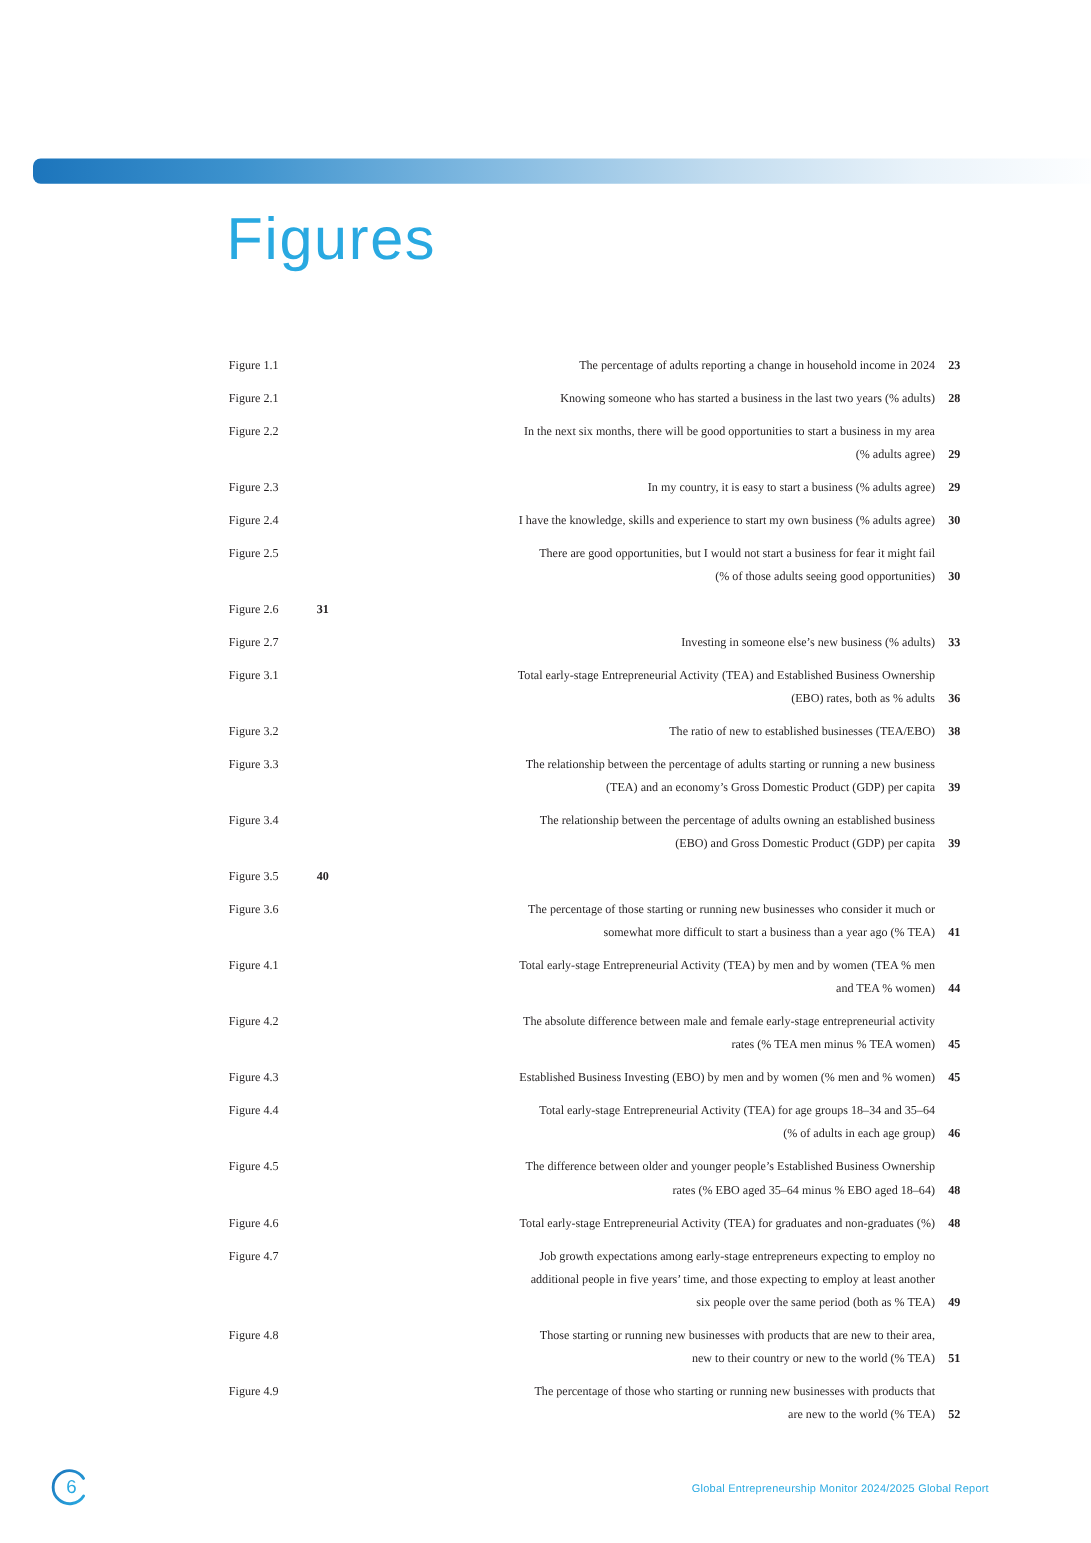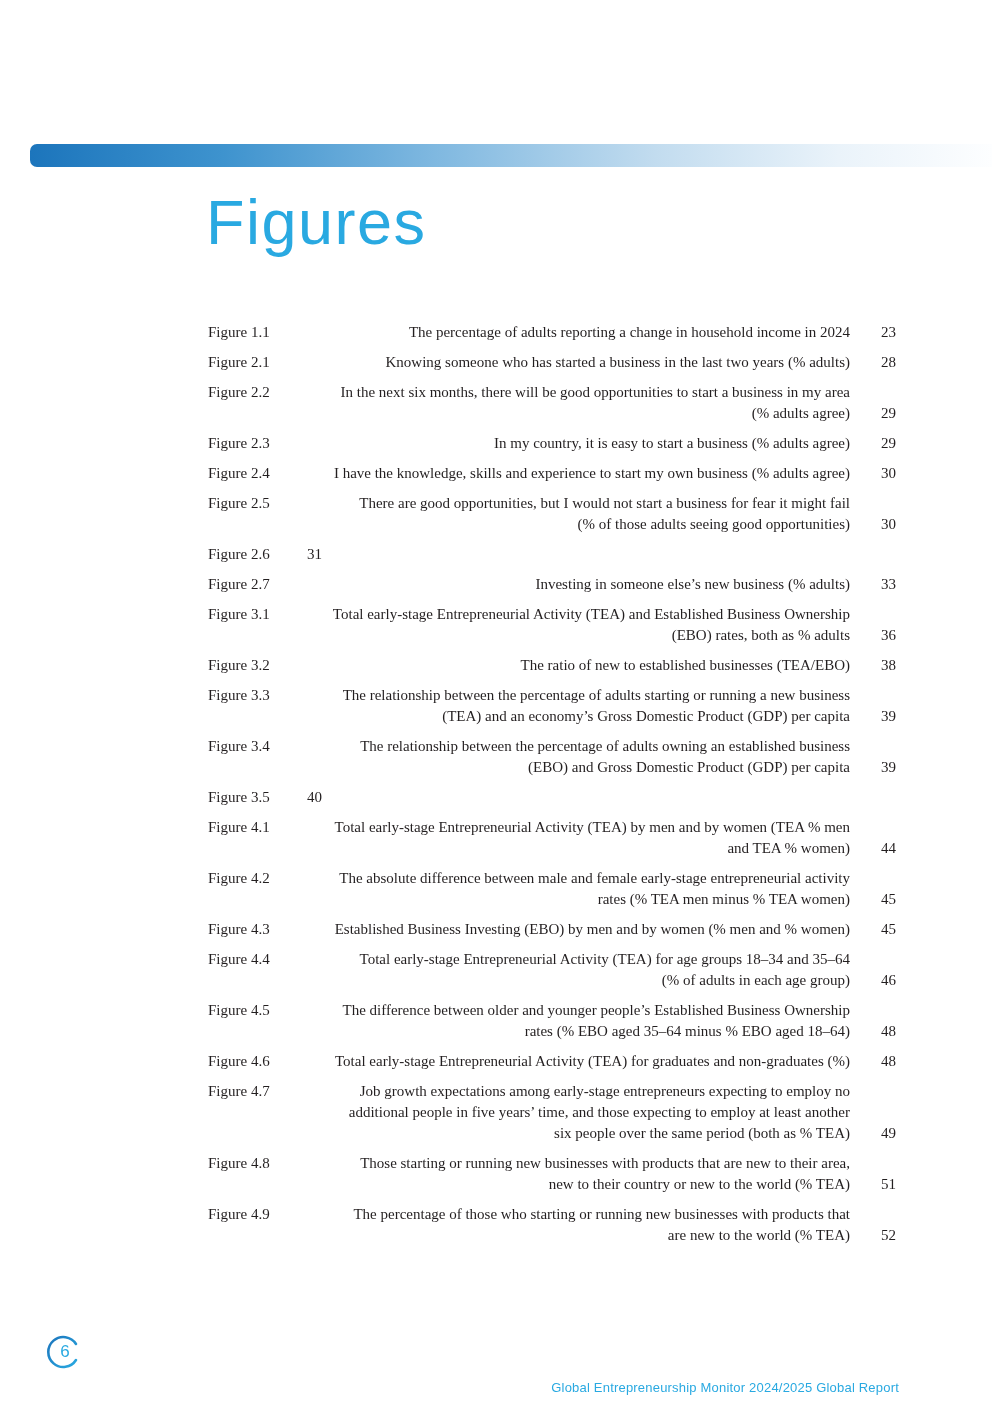--- a/index.html
+++ b/index.html
@@ -23,56 +23,56 @@
       #C2DCEF 65%,
       #EAF3FA 84%,
       #FDFEFF 100%);
   }
 
   .title {
     position: absolute;
     left: 206px; top: 186px;
     font-family: "Liberation Sans", sans-serif;
     font-weight: 400;
-    font-size: 63px;
+    font-size: 54px;
     letter-spacing: 1.5px;
     color: var(--accent-blue, #29A9E1);
   }
 
   .toc {
     position: absolute;
     left: 208px; top: 322px;
     width: 688px;
-    font-size: 15px;
+    font-size: 11px;
     line-height: 21px;
   }
   .row { display: flex; margin-bottom: 9px; }
   .flabel { flex: 0 0 80px; }
   .fdesc  { flex: 1 1 auto; white-space: pre-line; padding-right: 12px; text-align: right; }
-  .fpage  { flex: 0 0 34px; text-align: right; align-self: flex-end; }
+  .fpage  { flex: 0 0 34px; text-align: left; align-self: flex-end; font-weight: bold; }
 
   .badge {
     position: absolute;
     left: 44px; top: 1331px;
     width: 42px; height: 42px;
   }
   .badge svg { position: absolute; left: 0; top: 0; width: 42px; height: 42px; }
   .badge .num {
     position: absolute; left: 0; top: 0; right: 0; bottom: 0;
     display: flex; align-items: center; justify-content: center;
     font-family: "Liberation Sans", sans-serif;
     font-size: 17px;
     color: var(--accent-blue, #29A9E1);
   }
 
   .footer-text {
     position: absolute;
-    top: 1380px; right: 93px;
+    top: 1348px; right: 93px;
     font-family: "Liberation Sans", sans-serif;
-    font-size: 13px;
+    font-size: 10px;
     letter-spacing: 0.2px;
     color: var(--accent-blue, #29A9E1);
   }
 </style>
 </head>
 <body>
 
 <div class="page">
 
   <div class="top-bar"></div>
@@ -140,20 +140,26 @@
       </div>
       <div class="row">
         <div class="flabel">Figure 3.4</div>
         <div class="fdesc">The relationship between the percentage of adults owning an established business
 (EBO) and Gross Domestic Product (GDP) per capita</div>
         <div class="fpage">39</div>
       </div>
       <div class="row">
         <div class="flabel">Figure 3.5</div>
         <div class="fpage">40</div>
+      </div>
+      <div class="row">
+        <div class="flabel">Figure 3.6</div>
+        <div class="fdesc">The percentage of those starting or running new businesses who consider it much or
+somewhat more difficult to start a business than a year ago (% TEA)</div>
+        <div class="fpage">41</div>
       </div>
       <div class="row">
         <div class="flabel">Figure 4.1</div>
         <div class="fdesc">Total early-stage Entrepreneurial Activity (TEA) by men and by women (TEA % men
 and TEA % women)</div>
         <div class="fpage">44</div>
       </div>
       <div class="row">
         <div class="flabel">Figure 4.2</div>
         <div class="fdesc">The absolute difference between male and female early-stage entrepreneurial activity

